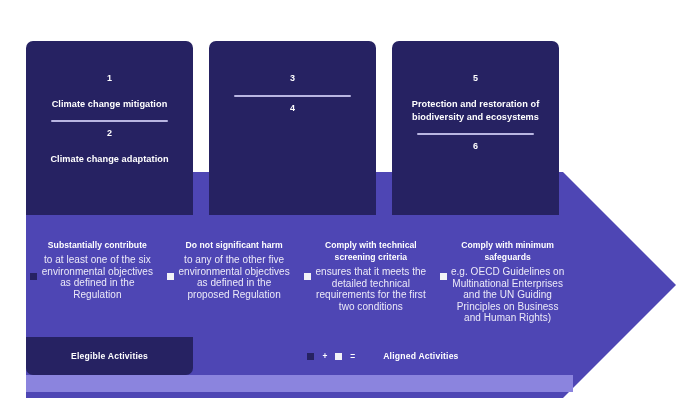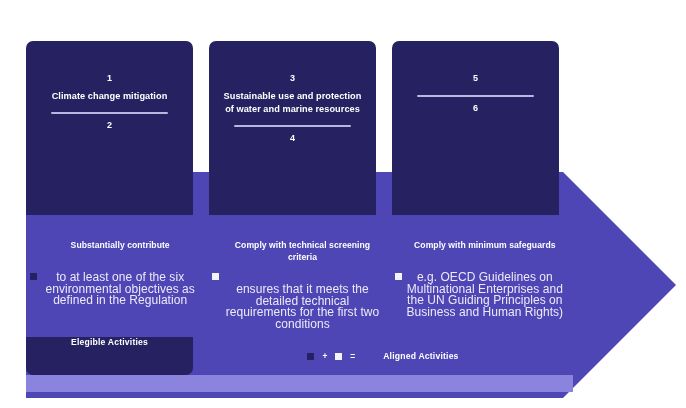--- a/index.html
+++ b/index.html
@@ -61,21 +61,21 @@
     line-height: 15px;
     text-align: center;
     letter-spacing: .2px;
   }
   .obj-title {
     color: #ffffff;
     font-size: 9.2px;
     font-weight: 700;
     line-height: 13px;
     text-align: center;
-    margin-top: 4px;
+    margin-top: 12px;
     letter-spacing: .05px;
   }
   .card-divider {
     width: 80%;
     height: 1.5px;
     background: #b9b6e2;
     margin: 9px auto 4px auto;
     border-radius: 1px;
   }
 
@@ -117,24 +117,24 @@
 
   .cond-title {
     color: #ffffff;
     font-size: 8.6px;
     font-weight: 700;
     line-height: 12px;
     letter-spacing: .05px;
   }
   .cond-desc {
     color: #eceaf8;
-    font-size: 12px;
+    font-size: 10px;
     font-weight: 400;
     line-height: 11.5px;
-    margin-top: 21px;
+    margin-top: 3px;
     letter-spacing: .05px;
   }
 
   
   .legend-row {
     position: absolute;
     left: 26px;
     top: 337px;
     width: 547px;
     height: 38px;
@@ -142,21 +142,21 @@
   }
   .legend-eligible {
     position: absolute;
     left: 26px;
     top: 337px;
     width: 167px;
     height: 38px;
     background: #262262;
     border-radius: 0 0 7px 7px;
     display: flex;
-    align-items: flex-start;
+    align-items: center;
     justify-content: center;
   }
   .legend-eligible span {
     color: #ffffff;
     font-size: 8.6px;
     font-weight: 700;
     letter-spacing: .2px;
   }
   .legend-aligned {
     position: absolute;
@@ -207,49 +207,55 @@
       <polygon points="0,0 537,0 650,113 537,226 0,226" fill="#4e46b4"></polygon>
     </svg>
   </div>
 
   <div class="card card-1">
     <div class="card-inner">
       <div class="obj-num">1</div>
       <div class="obj-title">Climate change mitigation</div>
       <div class="card-divider"></div>
       <div class="obj-num">2</div>
+      <div class="obj-title">Climate change adaptation</div>
     </div>
   </div>
 
   <div class="card card-2">
     <div class="card-inner">
       <div class="obj-num">3</div>
-      <div class="obj-title">Sustainable use and protection of water and marine resources</div>
       <div class="card-divider"></div>
       <div class="obj-num">4</div>
     </div>
   </div>
 
   <div class="card card-3">
     <div class="card-inner">
       <div class="obj-num">5</div>
+      <div class="obj-title">Protection and restoration of biodiversity and ecosystems</div>
       <div class="card-divider"></div>
       <div class="obj-num">6</div>
     </div>
   </div>
 
   <div class="band"></div>
   <div class="conditions">
 
     <div class="cond">
       <span class="cond-bullet bullet-dark"></span>
       <div class="cond-title">Substantially contribute</div>
       <div class="cond-desc">to at least one of the six environmental objectives as defined in the Regulation</div>
     </div>
 
+    <div class="cond">
+      <span class="cond-bullet bullet-light"></span>
+      <div class="cond-title">Do not significant harm</div>
+      <div class="cond-desc">to any of the other five environmental objectives as defined in the proposed Regulation</div>
+    </div>
 
     <div class="cond">
       <span class="cond-bullet bullet-light"></span>
       <div class="cond-title">Comply with technical screening criteria</div>
       <div class="cond-desc">ensures that it meets the detailed technical requirements for the first two conditions</div>
     </div>
 
     <div class="cond">
       <span class="cond-bullet bullet-light"></span>
       <div class="cond-title">Comply with minimum safeguards</div>

